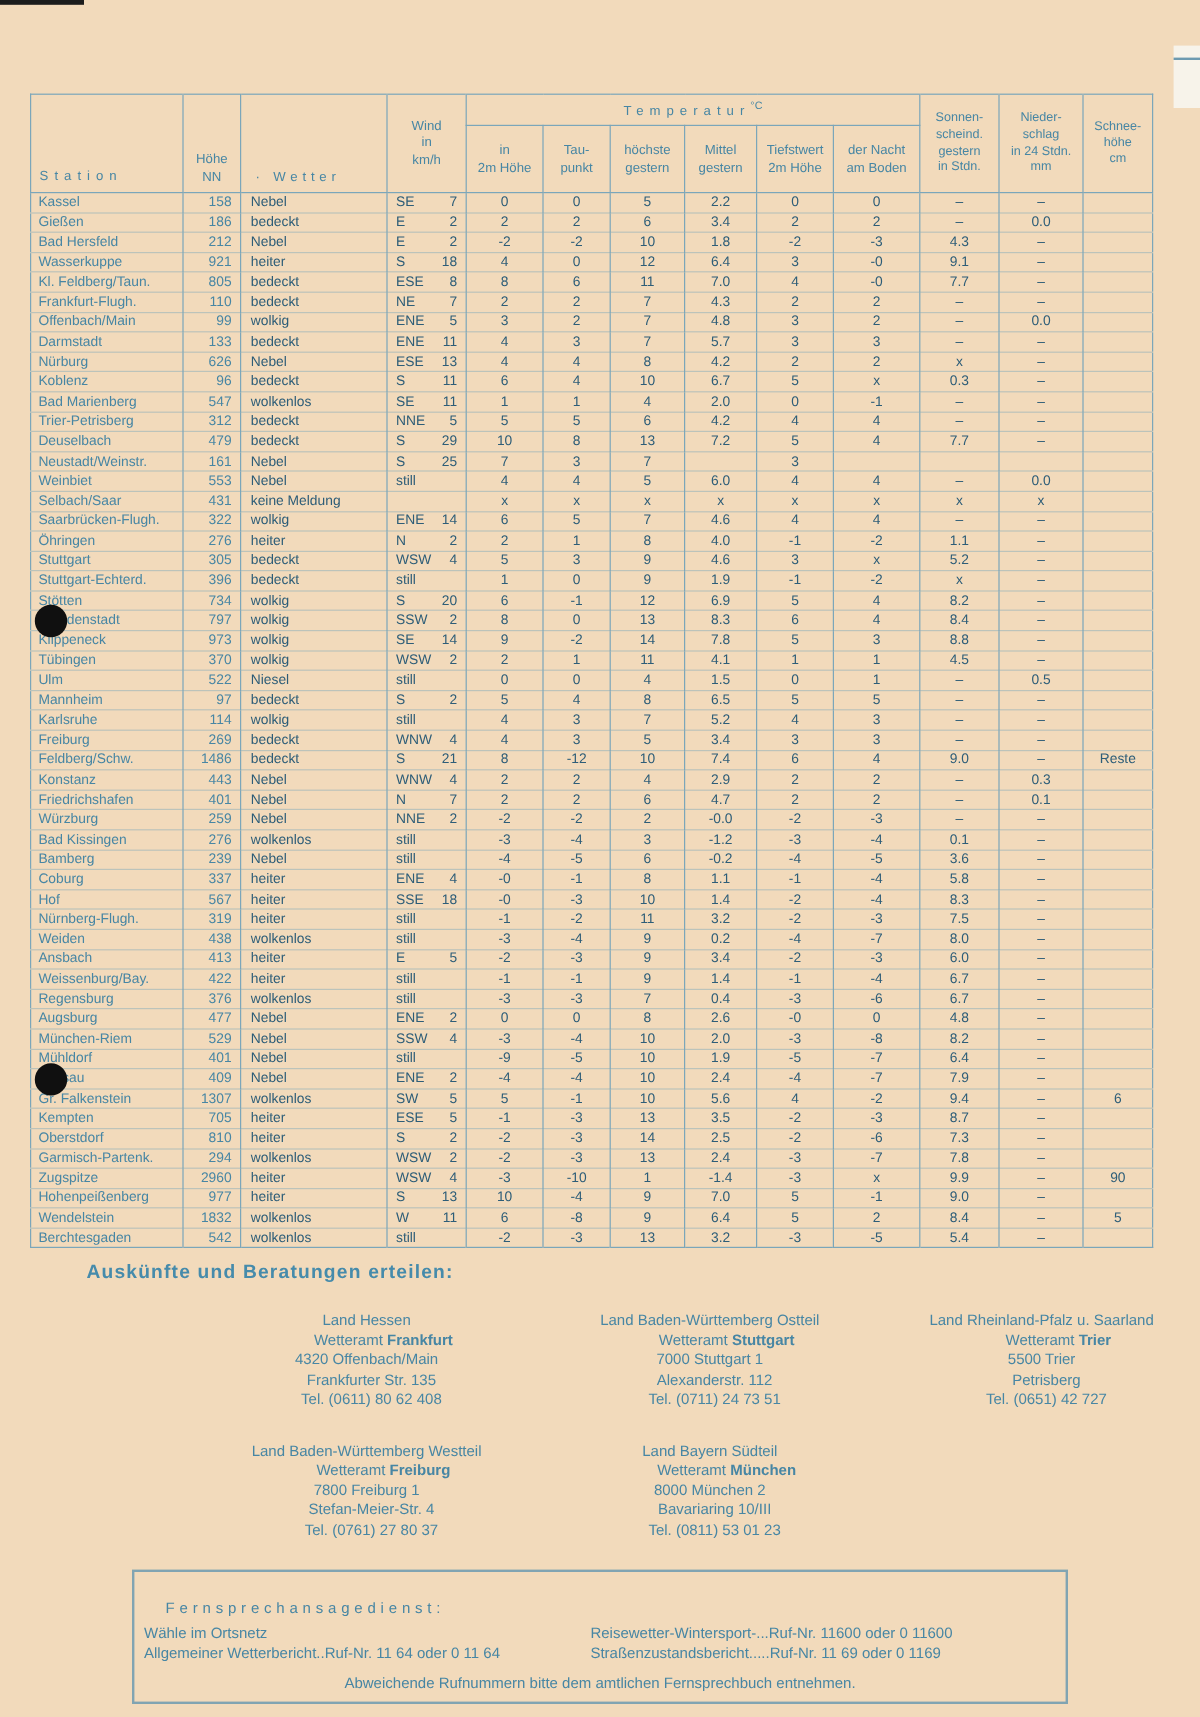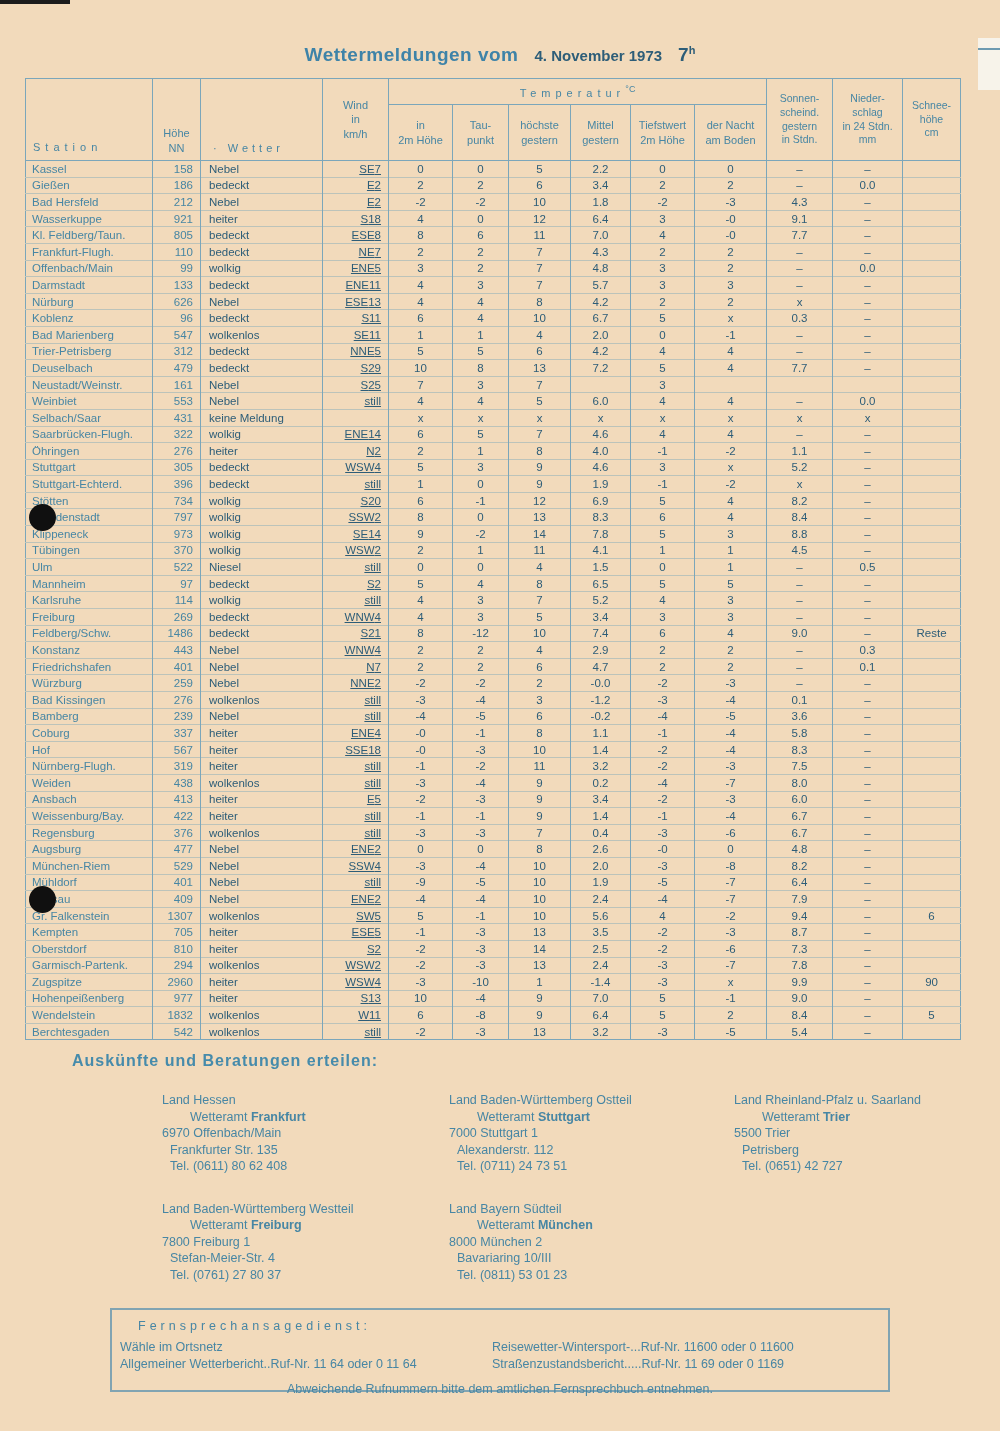--- a/index.html
+++ b/index.html
@@ -71,54 +71,49 @@
   .wx thead tr.subrow th{height:56px;}
   .wx th.h-multi{font-size:10.5px;}
 
   .wx td{border-right:1px solid var(--line);border-bottom:1px solid var(--line-soft);
          height:16.6px;vertical-align:middle;padding:0 3px;}
   .wx td:last-child{border-right:none;}
   .wx tbody tr:last-child td{border-bottom:none;}
   .c-station{text-align:left;padding-left:6px !important;color:var(--ink);white-space:nowrap;overflow:hidden;}
   .c-hoehe{text-align:right;padding-right:7px !important;color:var(--ink);}
   .c-wetter{text-align:left;padding-left:8px !important;white-space:nowrap;overflow:hidden;}
-  .c-wind .windwrap{display:flex;justify-content:flex-end;padding:0 4px;text-decoration:underline;}
+  .c-wind .windwrap{display:flex;justify-content:space-between;padding:0 4px;}
   .c-num{text-align:center;}
   .c-schnee{text-align:center;}
 
   
   .contacts{position:absolute;top:1052px;left:44px;width:930px;margin-left:28px;}
   .contacts-title{font-size:16px;font-weight:bold;letter-spacing:1px;color:#468bab;}
   .contacts-grid{display:grid;grid-template-columns:287px 285px 1fr;row-gap:26px;
                  margin:22px 0 0 90px;font-size:12.5px;line-height:16.5px;color:var(--ink);}
-  .contact div{white-space:nowrap;}
+  .contact div{white-space:nowrap;text-align:center;}
   .c-office{margin-left:28px;}
   .c-office b{font-weight:bold;}
   .c-addr2,.c-tel{margin-left:8px;}
 
   
-  .phonebox{position:absolute;top:1308px;left:110px;width:780px;height:84px;
-            border:2px solid rgba(109,154,176,.85);padding-top:9px;font-size:12.5px;color:var(--ink);}
+  .phonebox{position:absolute;top:1308px;left:110px;width:780px;height:112px;
+            border:2px solid rgba(109,154,176,.85);padding-top:23px;font-size:12.5px;color:var(--ink);}
   .pb-heading{margin-left:26px;letter-spacing:4px;}
   .pb-grid{display:grid;grid-template-columns:372px 1fr;margin:6px 0 0 8px;line-height:17px;}
   .pb-footer{text-align:center;margin-top:9px;}
 </style>
 </head>
 <body>
 
 <div class="page">
 
   <div class="scan-corner"></div>
   <div class="scan-notch"></div>
 
-  <header class="title">
-    <span class="title-main">Wettermeldungen vom</span>
-    <span class="title-date">4. November 1973</span>
-    <span class="title-hour"><span>7</span><sup>h</sup></span>
-  </header>
 
   <table class="wx">
     <colgroup>
       <col class="w-station">
         <col class="w-hoehe">
         <col class="w-wetter">
         <col class="w-wind">
       <col class="w-t2m">
         <col class="w-tau">
         <col class="w-hoechste">
@@ -1230,21 +1225,21 @@
       </tbody>
   </table>
 
   <section class="contacts">
     <h2 class="contacts-title">Auskünfte und Beratungen erteilen:</h2>
     <div class="contacts-grid">
 
       <div class="contact">
         <div class="c-region">Land Hessen</div>
         <div class="c-office"><span>Wetteramt</span> <b>Frankfurt</b></div>
-        <div class="c-addr1">6970 Offenbach/Main</div>
+        <div class="c-addr1">4320 Offenbach/Main</div>
         <div class="c-addr2">Frankfurter Str. 135</div>
         <div class="c-tel">Tel. (0611) 80 62 408</div>
       </div>
 
       <div class="contact">
         <div class="c-region">Land Baden-Württemberg Ostteil</div>
         <div class="c-office"><span>Wetteramt</span> <b>Stuttgart</b></div>
         <div class="c-addr1">7000 Stuttgart 1</div>
         <div class="c-addr2">Alexanderstr.  112</div>
         <div class="c-tel">Tel. (0711) 24 73 51</div>

